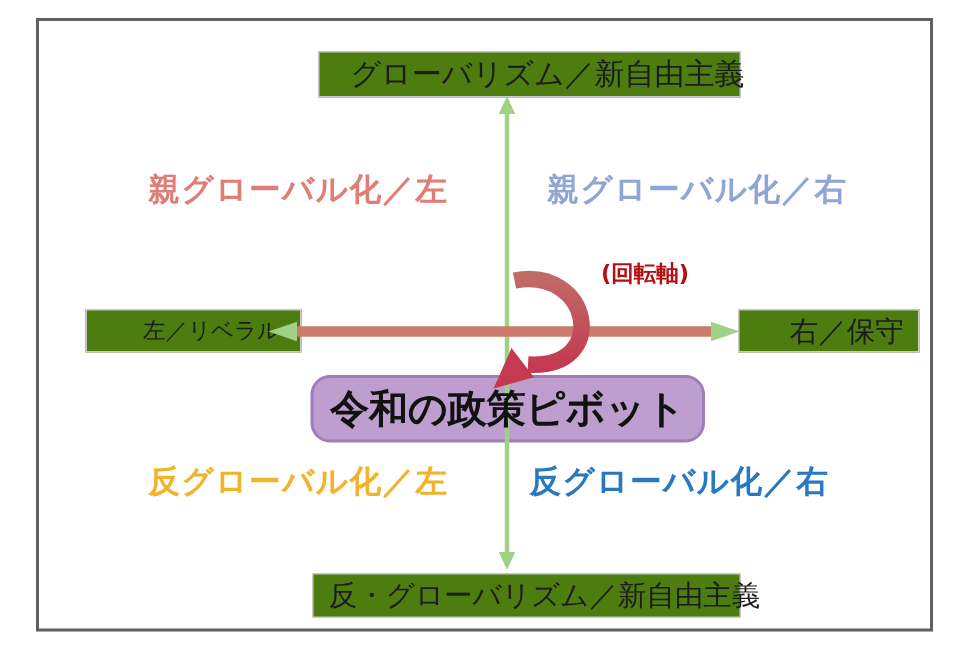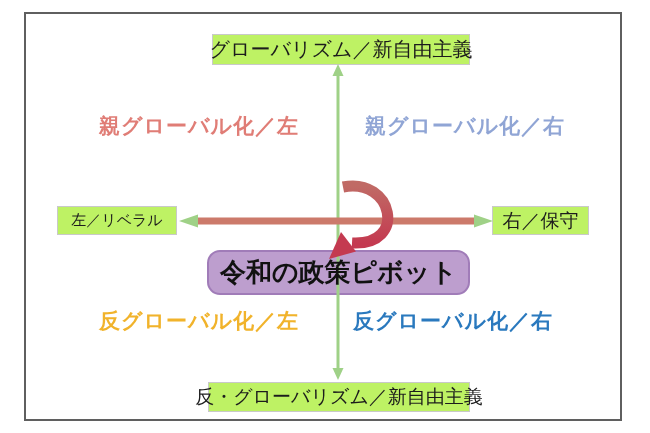--- a/index.html
+++ b/index.html
@@ -13,29 +13,30 @@
   }
   .frame {
     position: absolute;
     left: 24px; top: 12px;
     width: 594px; height: 405px;
     border: 2px solid #5f5f5f;
     background: #ffffff;
   }
   .axis-box {
     position: absolute;
-    background: #bef264;
+    background: #4d7c0f;
     border: 1px solid #c9c9c9;
     display: flex;
     align-items: center;
     justify-content: center;
     font-family: "DejaVu Serif", "DejaVu Sans", serif;
     color: #1c1c1c;
     white-space: nowrap;
     z-index: 1;
+    padding-left: 24px;
   }
   .axis-box.top    { left: 212px; top: 34px;  width: 256px; height: 29px; font-size: 20px; }
   .axis-box.bottom { left: 208px; top: 382px; width: 260px; height: 28px; font-size: 19px; }
   .axis-box.left   { left: 57px;  top: 206px; width: 118px; height: 27px; font-size: 15px; }
   .axis-box.right  { left: 492px; top: 206px; width: 95px;  height: 27px; font-size: 19px; }
   .quad {
     position: absolute;
     width: 220px;
     text-align: center;
     font-size: 21px;
@@ -131,17 +132,18 @@
 
     <line x1="198" y1="221" x2="476" y2="221" stroke-width="7" stroke="#cc7a6b"></line>
     <polygon points="179,221 198,214.5 198,227.5" fill="#9fd187"></polygon>
     <polygon points="493,221 474,214.5 474,227.5" fill="#9fd187"></polygon>
 
     <path d="M 343 187 C 393 177, 408 246, 352 243" fill="none" stroke="url(#arrowGrad)" stroke-width="11"></path>
     <polygon points="329,259 356,251.5 341,232" fill="#c43a50"></polygon>
   </svg>
 
   <div class="pivot-note" style="color: rgb(181, 13, 18);">
+    <div>(回転軸)</div>
   </div>
 
   <div class="pivot-box-title">令和の政策ピボット</div>
 
 </div>
 
 </body></html>

